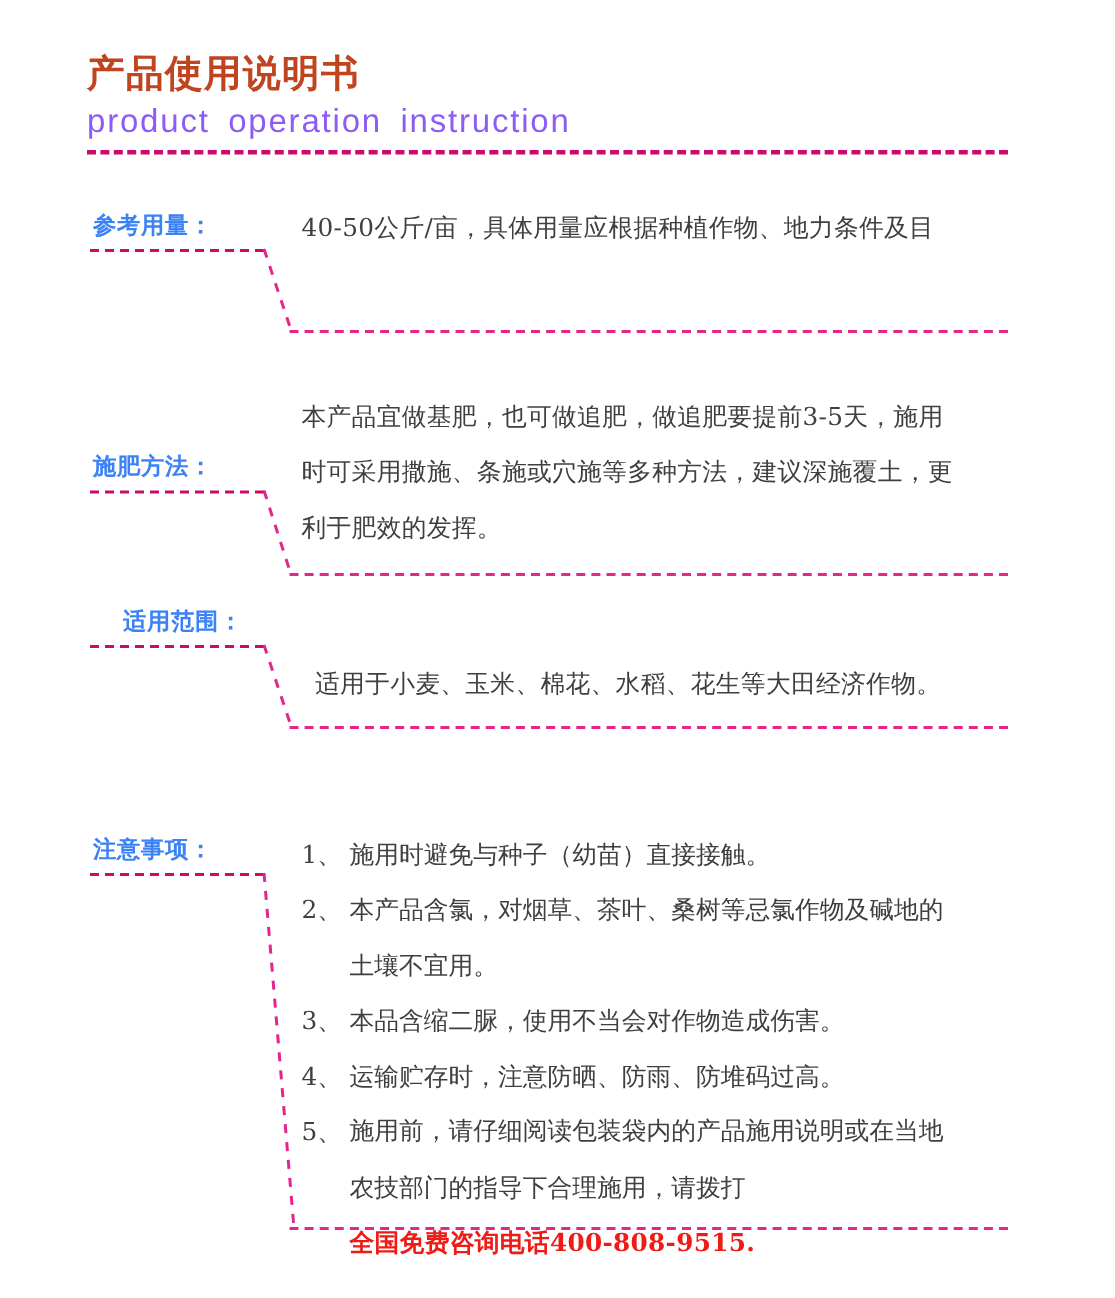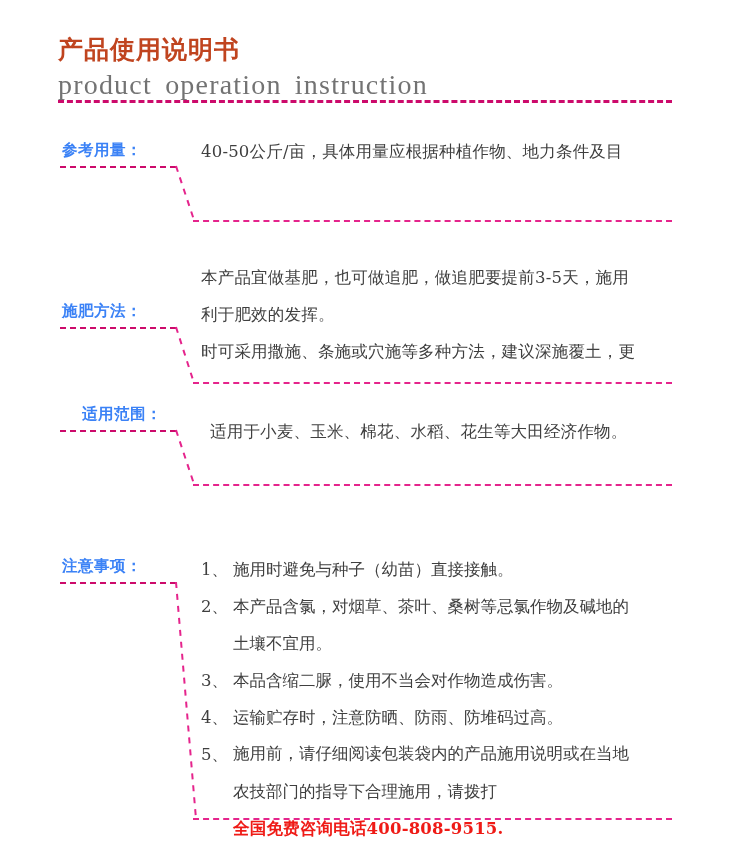--- a/index.html
+++ b/index.html
@@ -31,26 +31,26 @@
   .title-cn {
     font-size: 25px;
     font-weight: bold;
     color: #c0441f;
     letter-spacing: 1px;
     line-height: 1.22;
     margin: 0;
     font-family: "Liberation Sans", "DejaVu Sans", sans-serif;
   }
   .title-en {
-    font-size: 28px;
-    color: #737373;
+    font-size: 22px;
+    color: #8b5cf6;
     letter-spacing: 1.2px;
     line-height: 1.25;
     margin: 2px 0 0 0;
-    font-family: Liberation Serif, serif;
+    font-family: Liberation Sans, sans-serif;
     word-spacing: 5px;
   }
   .header-rule {
     position: absolute;
     left: 58px;
     top: 100px;
     width: 614px;
     height: 0;
     border-top: 3px dashed #cc0a6b;
   }
@@ -161,33 +161,33 @@
 
   <div class="section">
     <div class="label" style="top:301px;">施肥方法：</div>
     <div class="label-rule" style="top:327px;"></div>
     <svg class="connector" style="left:176px; top:327px;" width="20" height="58">
       <line x1="0" y1="0" x2="18" y2="56"></line>
     </svg>
     <div class="bottom-rule" style="top:382px;"></div>
     <div class="body-text" style="left:201px; top:259px; width:478px;">
       <p>本产品宜做基肥，也可做追肥，做追肥要提前3-5天，施用</p>
+      <p>时可采用撒施、条施或穴施等多种方法，建议深施覆土，更</p>
       <p>利于肥效的发挥。</p>
-      <p>时可采用撒施、条施或穴施等多种方法，建议深施覆土，更</p>
     </div>
   </div>
 
   <div class="section">
     <div class="label" style="top:404px;margin-left:20px;">适用范围：</div>
     <div class="label-rule" style="top:430px;"></div>
     <svg class="connector" style="left:176px; top:430px;" width="20" height="56">
       <line x1="0" y1="0" x2="18" y2="54"></line>
     </svg>
     <div class="bottom-rule" style="top:484px;"></div>
-    <div class="body-text" style="left:210px; top:413px; width:470px;">
+    <div class="body-text" style="left:210px; top:437px; width:470px;">
       <p>适用于小麦、玉米、棉花、水稻、花生等大田经济作物。</p>
     </div>
   </div>
 
   <div class="section">
     <div class="label" style="top:556px;">注意事项：</div>
     <div class="label-rule" style="top:582px;"></div>
     <svg class="connector" style="left:176px; top:582px;" width="22" height="239">
       <line x1="0" y1="0" x2="20" y2="237"></line>
     </svg>

